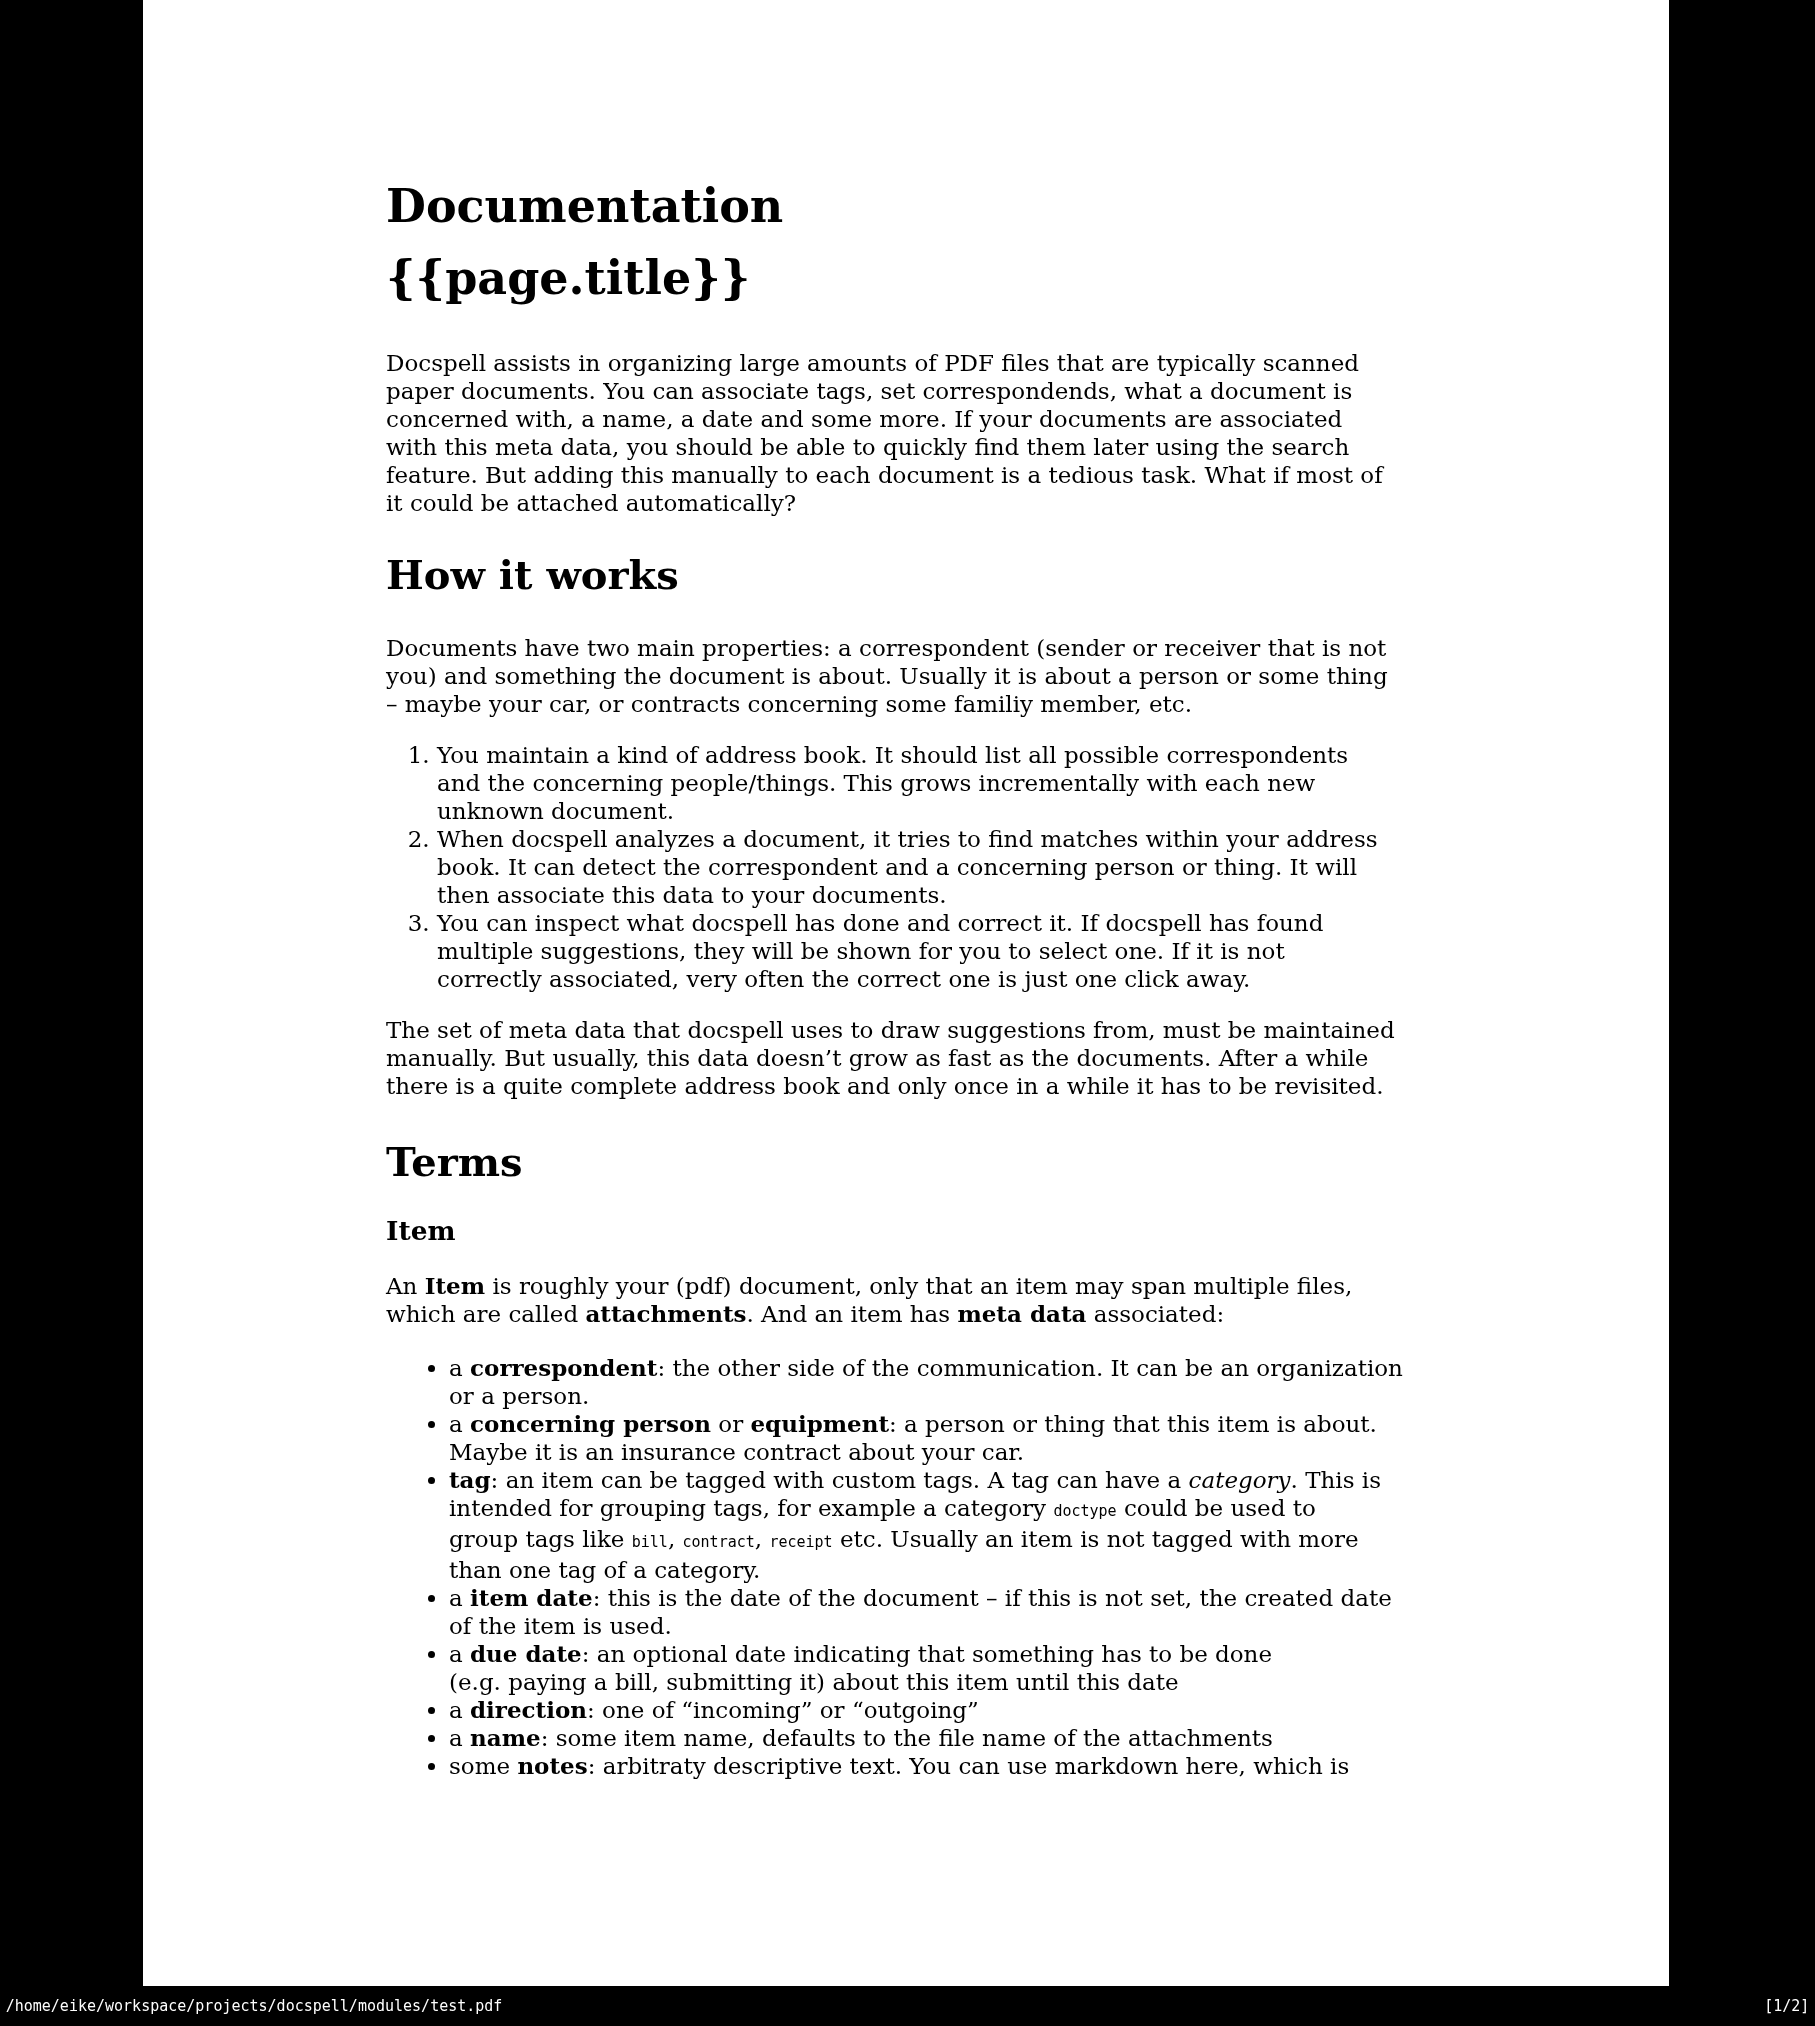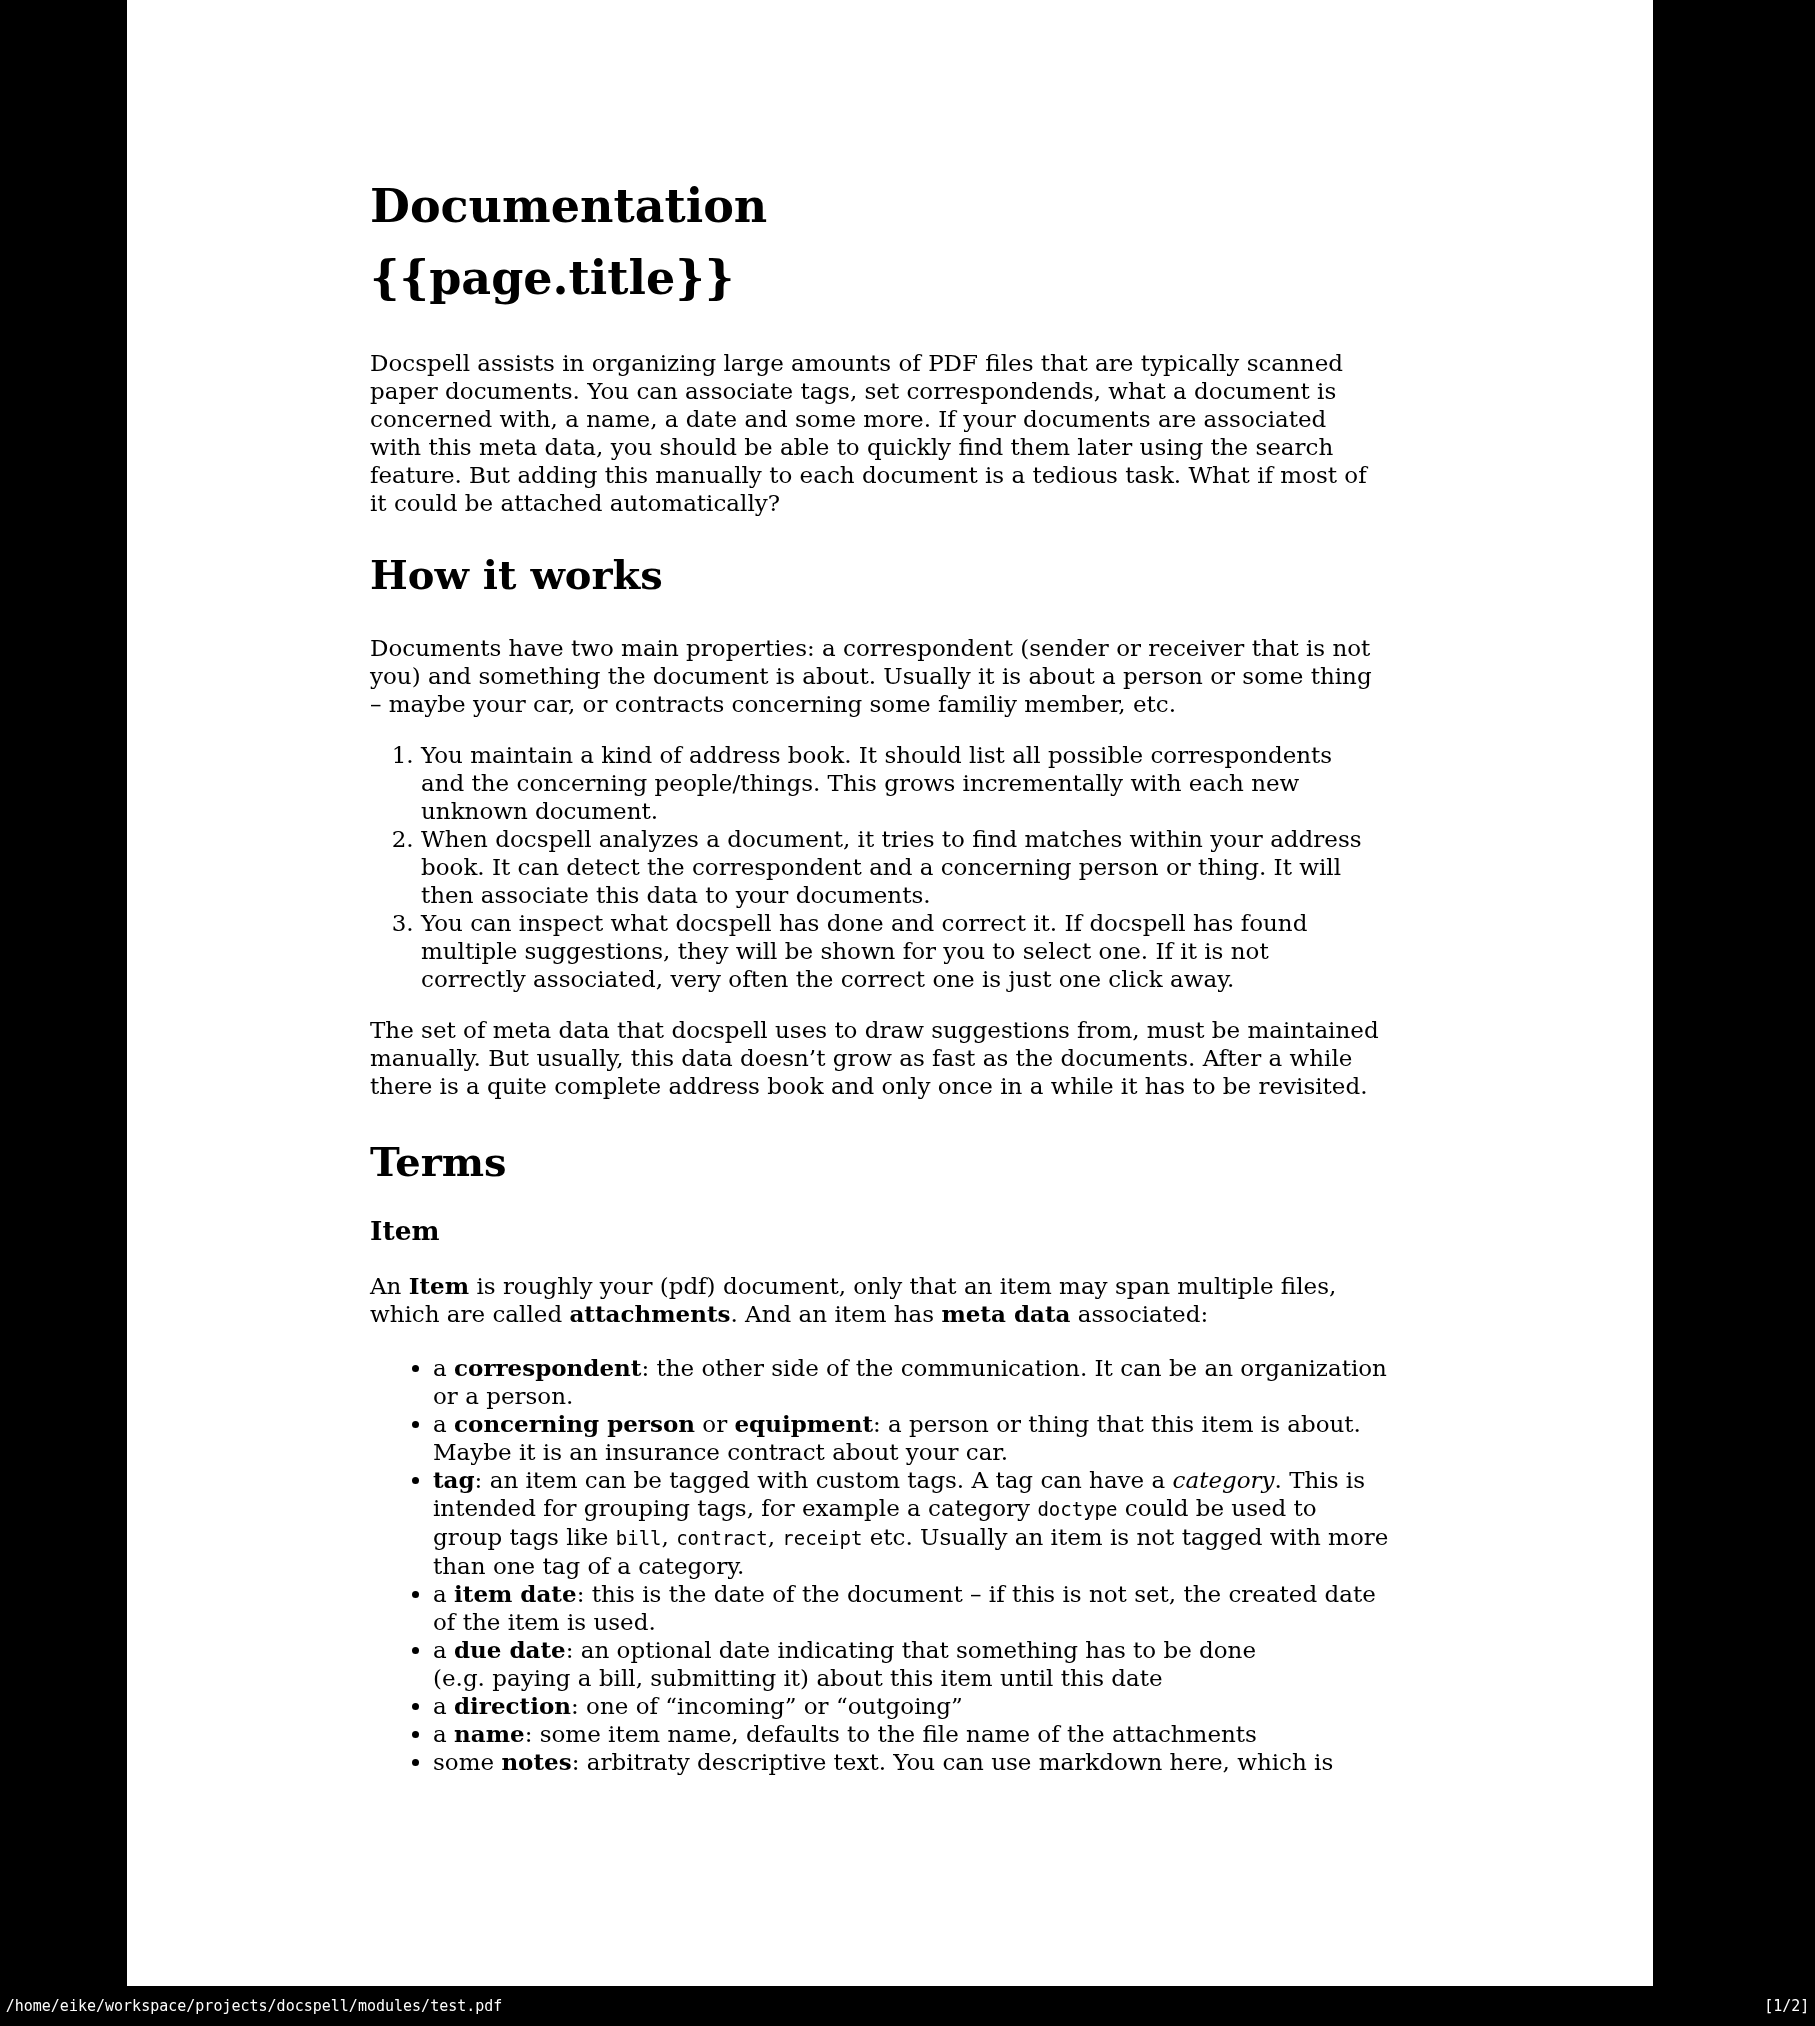--- a/index.html
+++ b/index.html
@@ -6,21 +6,21 @@
   .viewer {
     position: relative;
     width: 1815px;
     height: 2026px;
     background: #000000;
     overflow: hidden;
     font-family: "DejaVu Serif", serif;
   }
   .page {
     position: absolute;
-    left: 127px;
+    left: 143px;
     top: 0;
     width: 1526px;
     height: 2002px;
     background: #ffffff;
     color: #000000;
   }
   .content {
     position: absolute;
     left: 243px;
     top: 0;
@@ -45,21 +45,21 @@
   .h2-terms    { margin-top: 38px; }
   .p-terms-intro { margin-top: 30px; }
   .h3-item     { margin-top: 30px; }
   .p-item-desc { margin-top: 24.6px; }
   ul.meta      { margin-top: 26.5px; padding-left: 63px; }
   li { list-style-position: outside; }
   .b { font-weight: bold; }
   .i { font-style: italic; }
   .code {
     font-family: "DejaVu Sans Mono", monospace;
-    font-size: 19px;
+    font-size: 15px;
   }
   .statusbar {
     position: absolute;
     left: 0;
     bottom: 0;
     width: 100%;
     height: 40px;
     background: #000000;
     color: #ffffff;
     font-family: "DejaVu Sans Mono", monospace;

